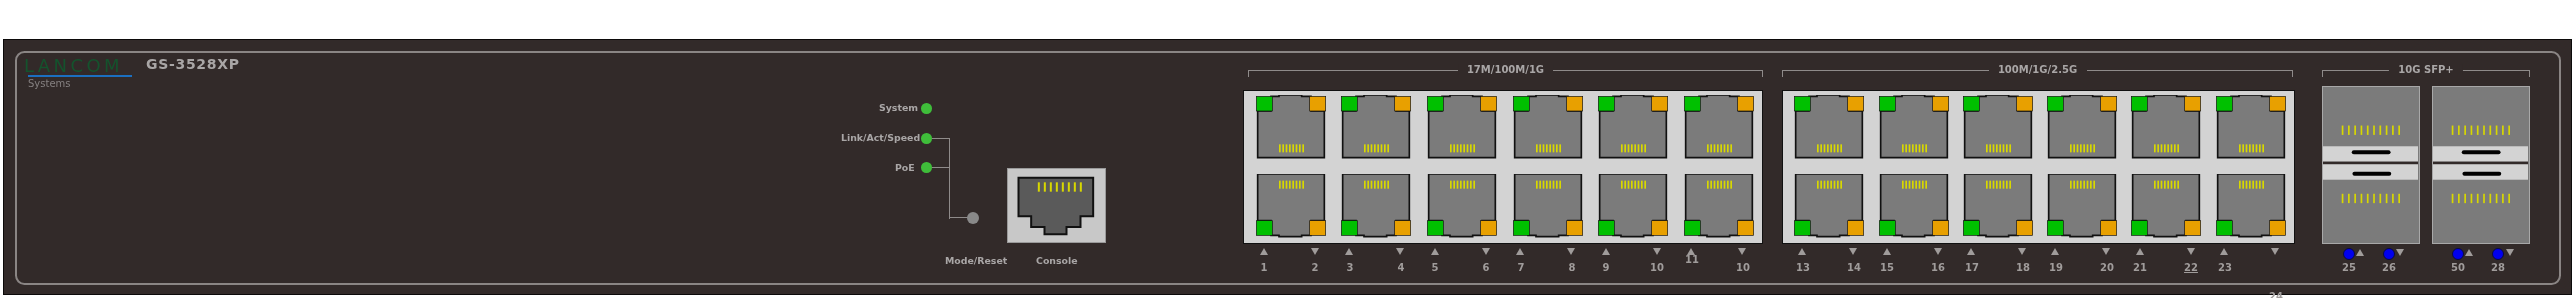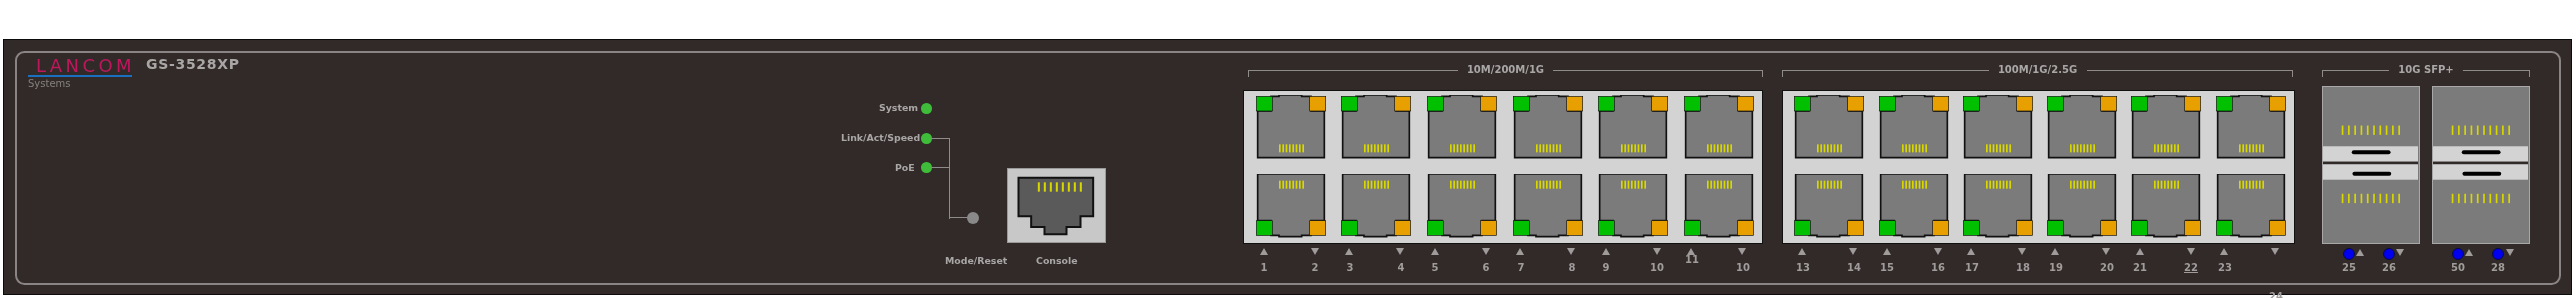--- a/index.html
+++ b/index.html
@@ -1,19 +1,19 @@
 <!DOCTYPE html>
 <html style="font-size:10.7px"><head>
 <meta charset="utf-8">
 <style>
   html,body{margin:0;padding:0;background:#ffffff;}
   body{width:2576px;height:299px;position:relative;overflow:hidden;font-family:"DejaVu Sans",sans-serif;}
   .chassis{position:absolute;left:2.7px;top:39px;width:2569px;height:256px;background:#322a29;border:1.3px solid #0c0a0a;box-sizing:border-box;}
   .frame{position:absolute;left:14.8px;top:51px;width:2546px;height:234px;border:2px solid #8a8584;border-radius:9.4px;box-sizing:border-box;}
-  .brand{position:absolute;left:36px;top:56px;color:#be185d;font-family:"DejaVu Sans",sans-serif;font-size:18px;letter-spacing:3.4px;line-height:19px;}
+  .brand{position:absolute;left:24px;top:56px;color:#14532d;font-family:"DejaVu Sans",sans-serif;font-size:18px;letter-spacing:3.4px;line-height:19px;}
   .brand-line{position:absolute;left:28px;top:75px;width:104px;height:2px;background:#1b6fc0;}
   .brand-sub{position:absolute;left:28px;top:78px;color:#858080;font-size:10px;}
   .model{position:absolute;left:146px;top:56px;color:#a9a6a6;font-size:14px;font-weight:bold;letter-spacing:0.7px;}
   .lbl{position:absolute;color:#a9a6a6;font-size:9.4px;font-weight:bold;white-space:nowrap;}
   .led{position:absolute;width:10.7px;height:10.7px;border-radius:50%;background:#3fbd3a;}
   .wire{position:absolute;background:#8f8b8a;}
   .reset-btn{position:absolute;width:12px;height:12px;border-radius:50%;background:#898989;left:967px;top:212px;}
   .console{position:absolute;left:1007px;top:168px;width:99px;height:75px;background:#c8c8c8;border:1.3px solid #9a9a9a;box-sizing:border-box;}
   .bracket{position:absolute;height:6.7px;border-top:1.3px solid #8f8b8a;border-left:1.3px solid #8f8b8a;border-right:1.3px solid #8f8b8a;box-sizing:border-box;}
   .bracket .t{position:absolute;top:-6.7px;left:50%;transform:translateX(-50%);background:#322a29;padding:0 9.4px;color:#a9a6a6;font-size:10px;font-weight:bold;white-space:nowrap;}
@@ -62,21 +62,21 @@
         <rect x="80" y="20" width="3" height="14"></rect>
         <rect x="89" y="20" width="3" height="14"></rect>
         <rect x="98" y="20" width="3" height="14"></rect>
         <rect x="107" y="20" width="3" height="14"></rect>
     </g>
   </svg>
 </div>
 <div class="lbl" style="left:1036px;top:255px;">Console</div>
 
 <div class="bracket" style="left:1248px;top:70px;width:515px;">
-    <span class="t">10M/200M/1G</span>
+    <span class="t">17M/100M/1G</span>
   </div>
 <div class="bracket" style="left:1782px;top:70px;width:511px;">
     <span class="t">100M/1G/2.5G</span>
   </div>
 <div class="bracket" style="left:2322px;top:70px;width:208px;">
     <span class="t">10G SFP+</span>
   </div>
 
 <div id="blocks">
     <div class="block" style="left: 1243px; width: 520px;">

